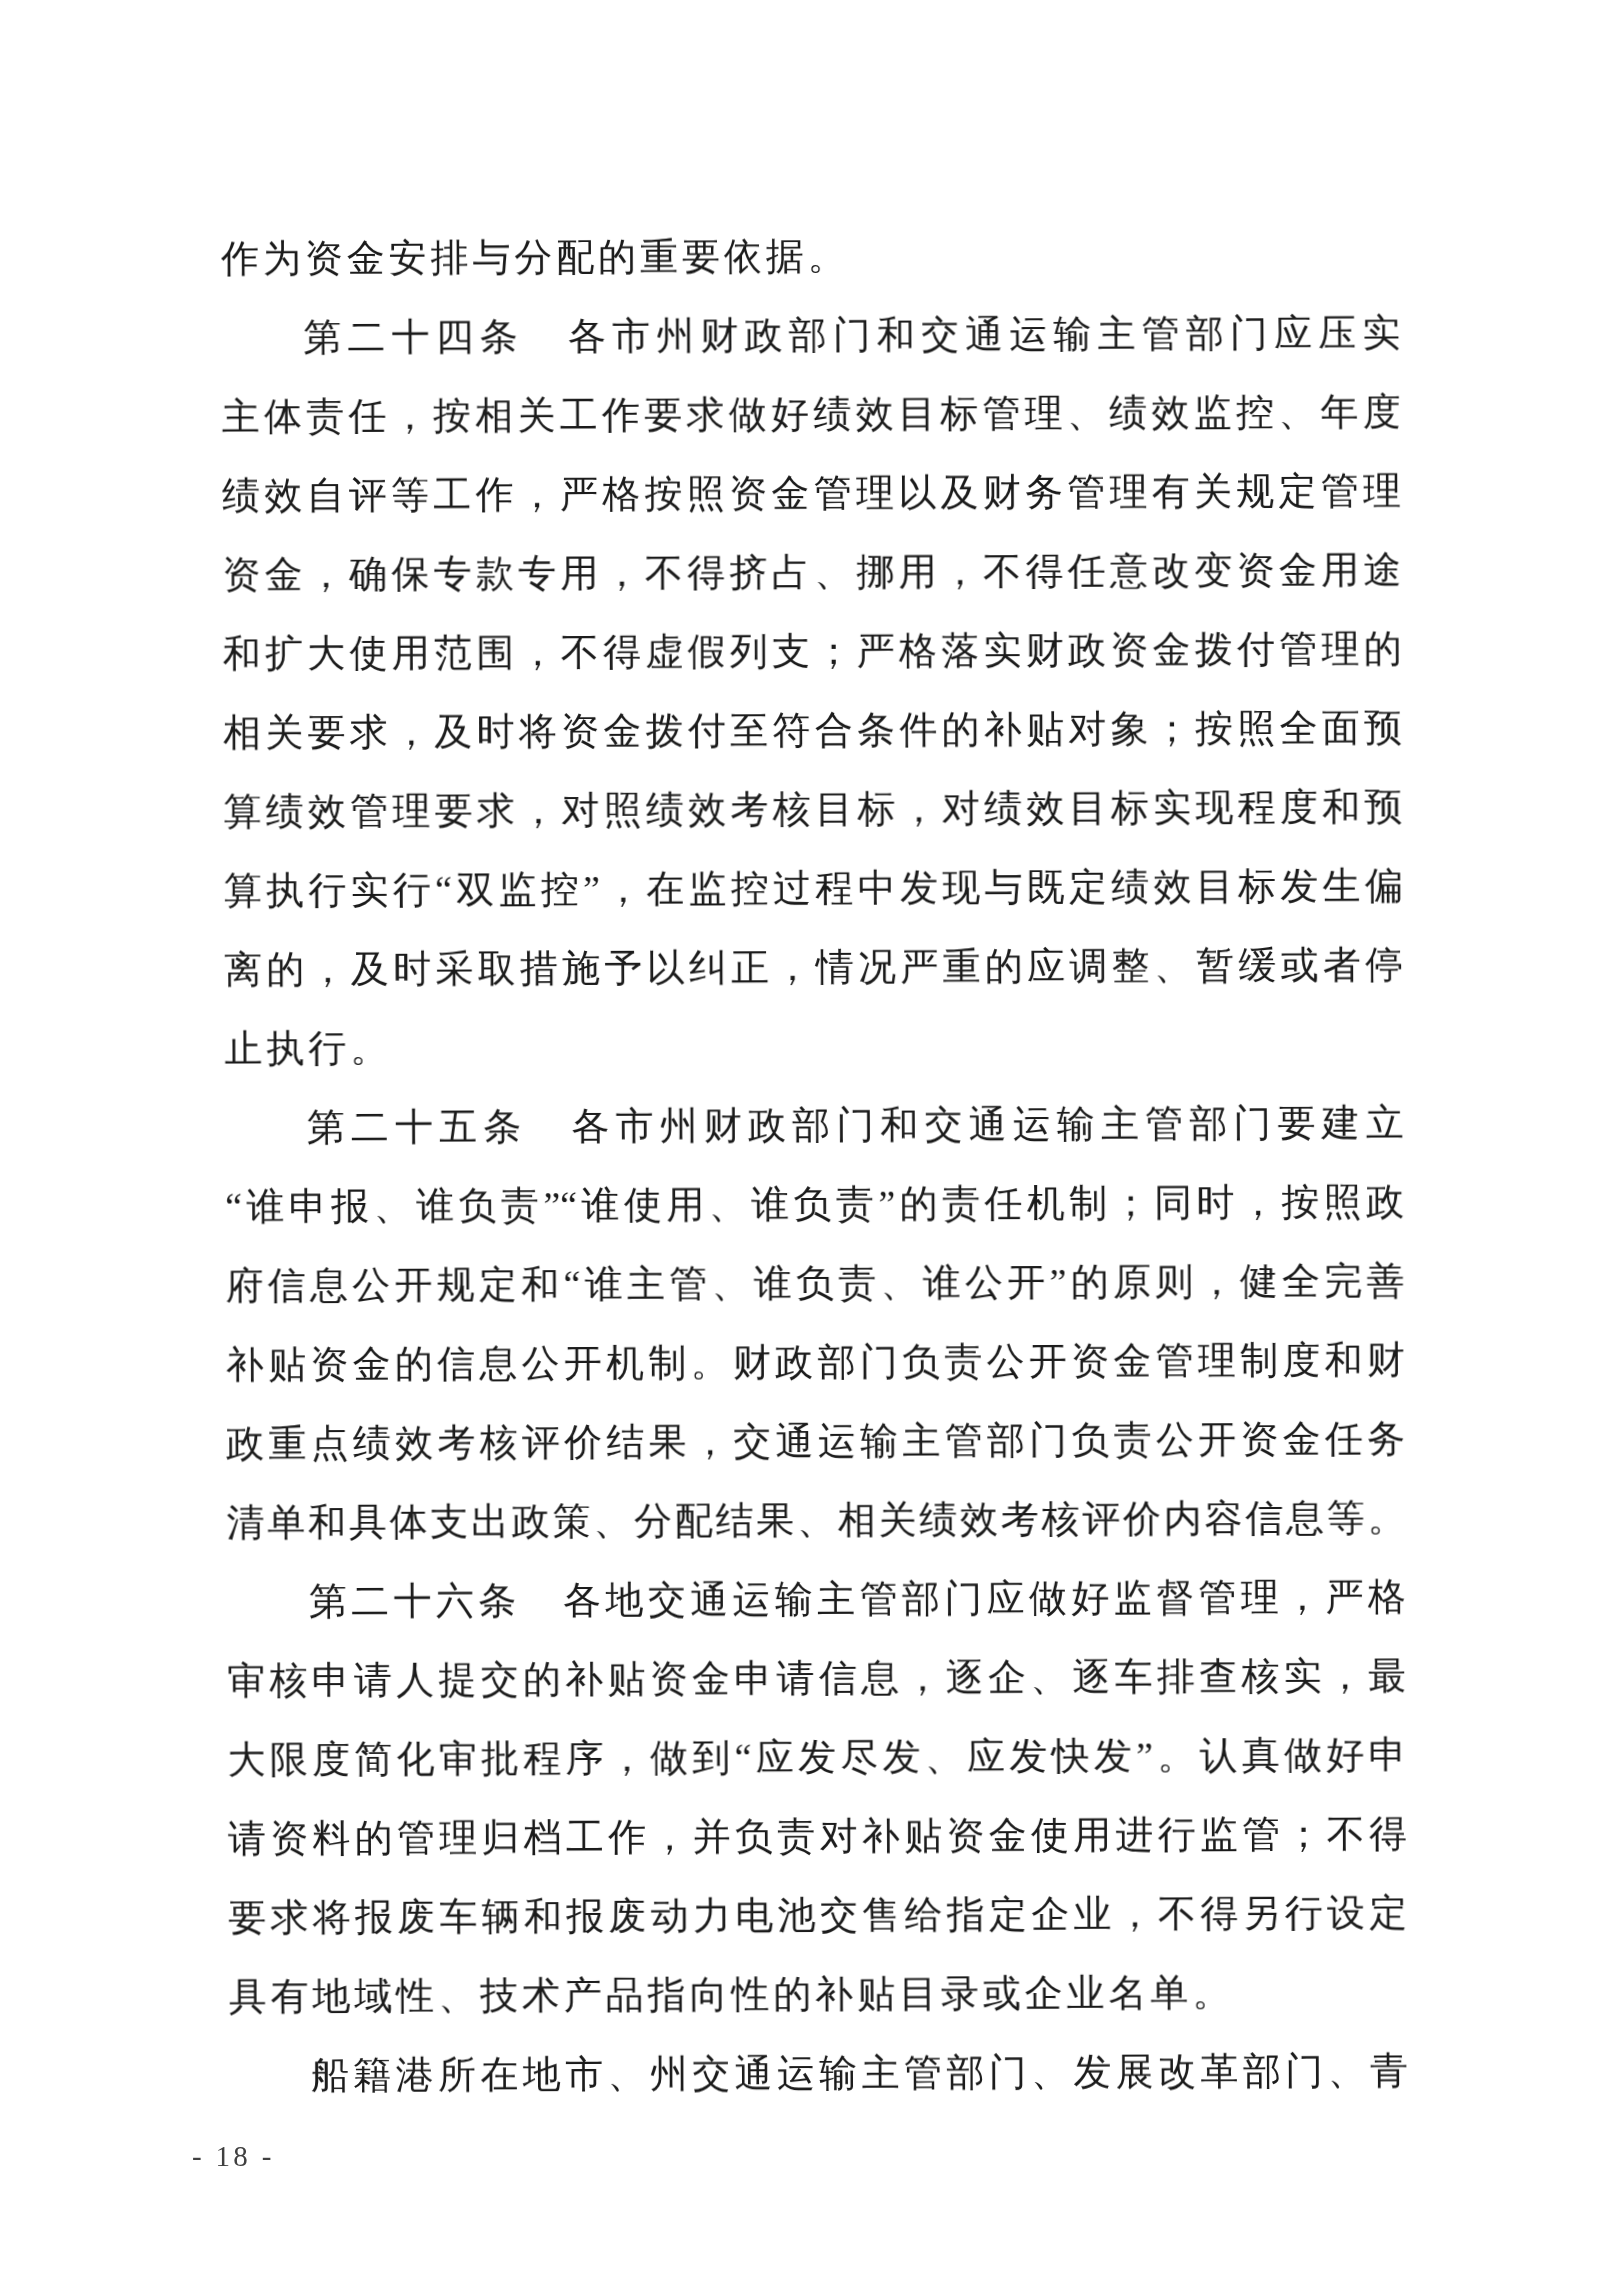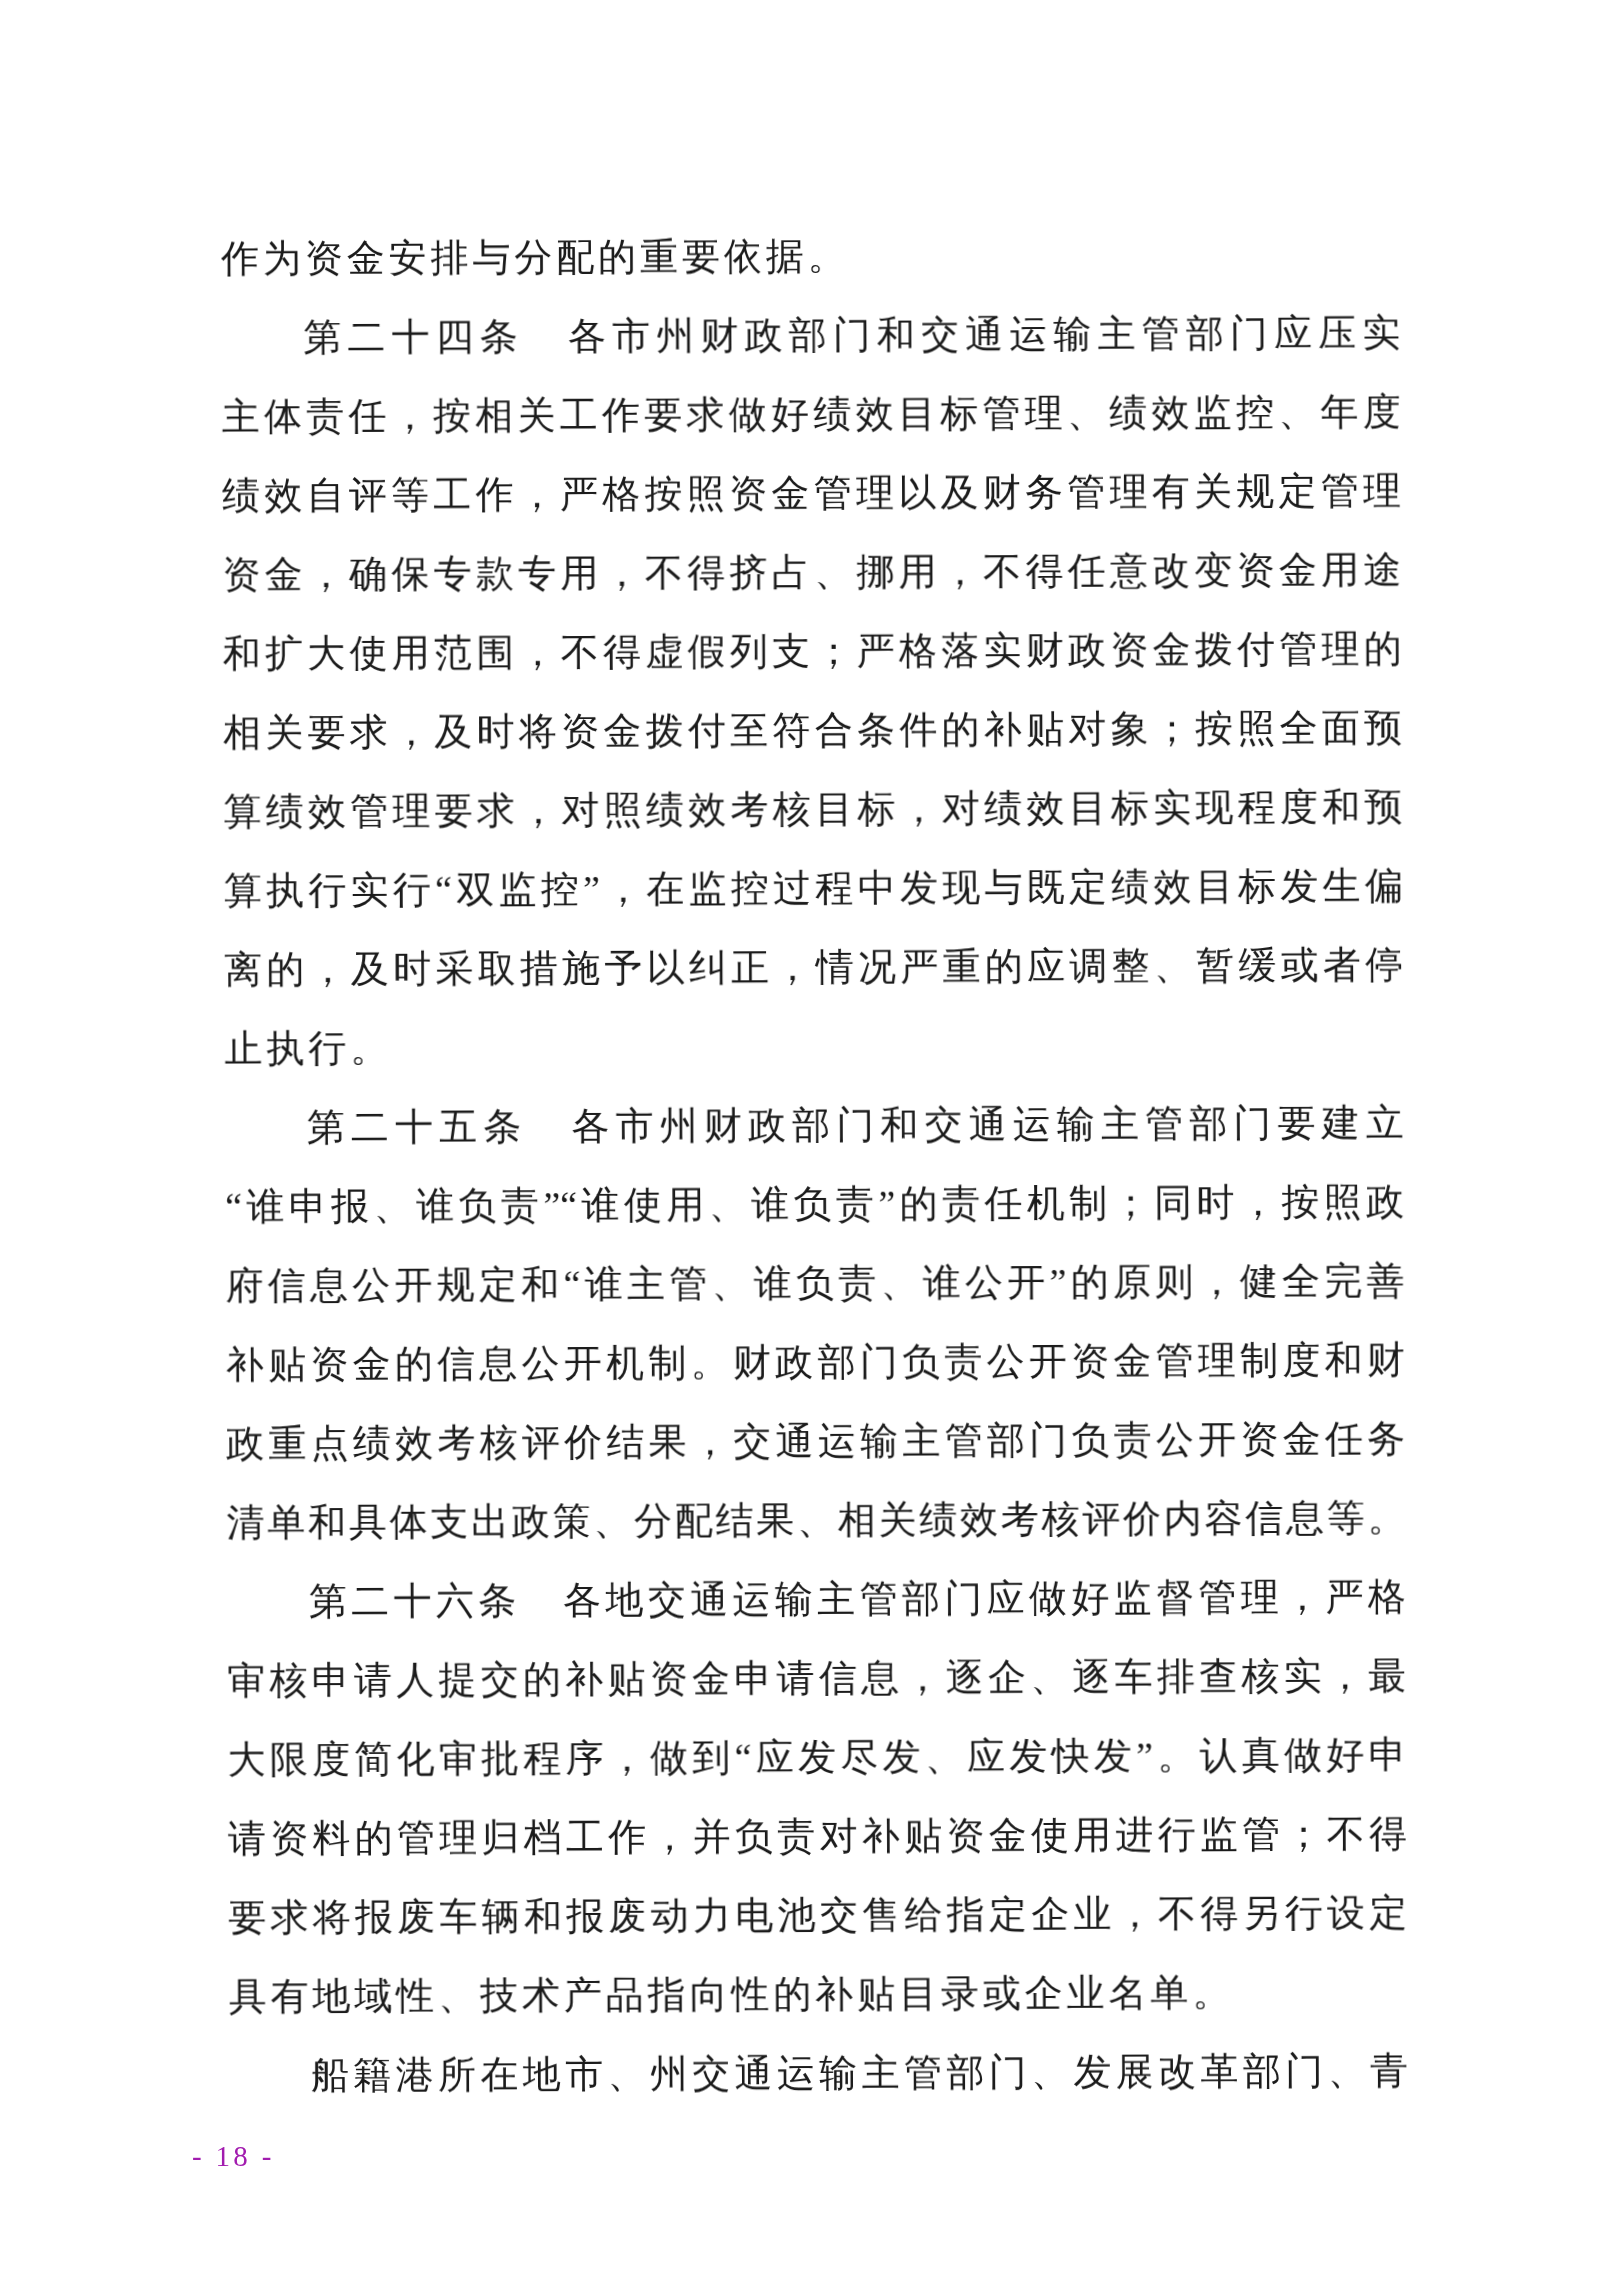--- a/index.html
+++ b/index.html
@@ -46,21 +46,21 @@
     text-justify: inter-character;
   }
   .line.indent {
     text-indent: 82px;
   }
   .page-number {
     position: absolute;
     left: 192px;
     top: 2140px;
     font-size: 29px;
-    color: #a21caf;
+    color: #404040;
     letter-spacing: 3.3px;
     filter: blur(0.2px);
     text-align: center;
   }
 </style>
 </head>
 <body>
 
 <div class="page">
   <div class="text-block">

